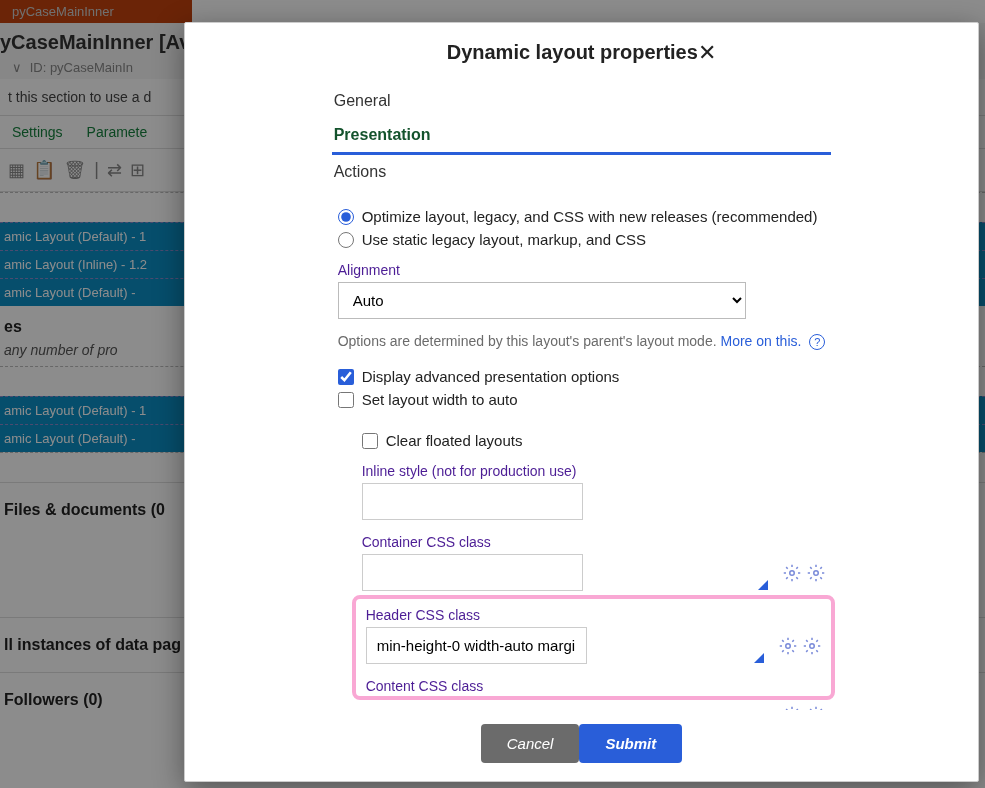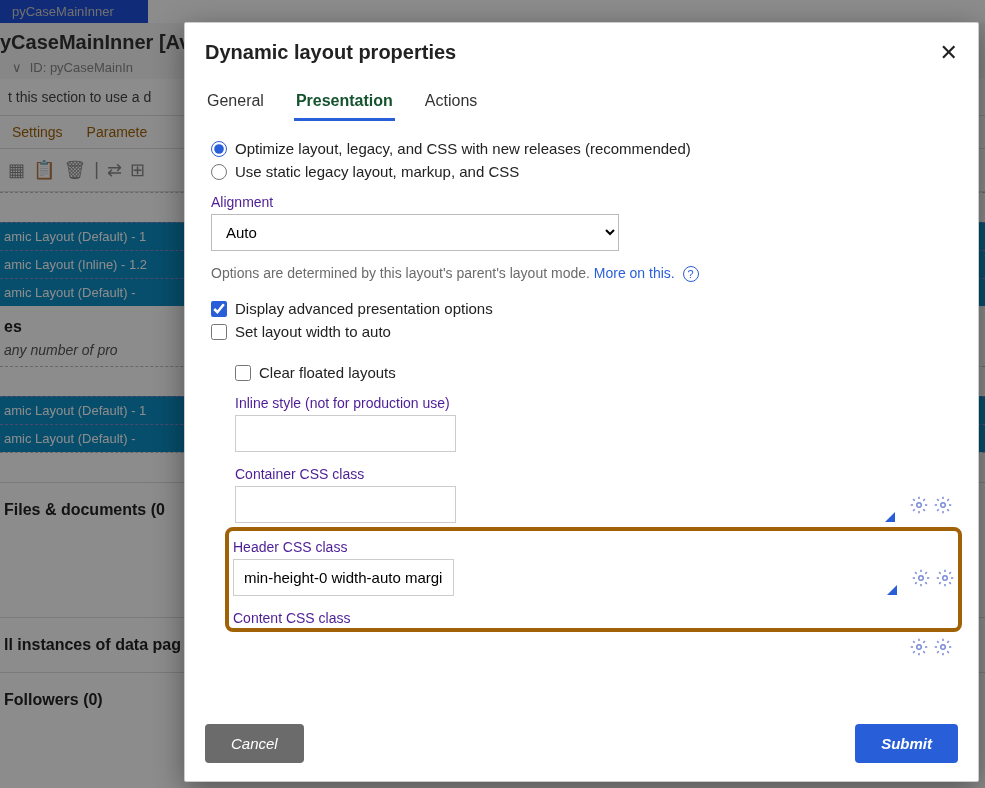--- a/index.html
+++ b/index.html
@@ -16,25 +16,25 @@
     
     
     .bg-layer {
       position: absolute;
       top: 0; left: 0; right: 0; bottom: 0;
       background: #fff;
       filter: brightness(0.55);
       pointer-events: none;
     }
     .bg-tab {
-      background: #1d4ed8;
+      background: #c2410c;
       color: #ccc;
       padding: 4px 12px;
       font-size: 13px;
-      width: 148px;
+      width: 192px;
     }
     .bg-title {
       background: #f5f5f5;
       color: #333;
       font-size: 20px;
       font-weight: 600;
       padding: 8px 0 2px 0;
     }
     .bg-id {
       color: #888;
@@ -48,21 +48,21 @@
       padding: 10px 8px;
       color: #444;
     }
     .bg-tabs {
       display: flex;
       gap: 24px;
       padding: 8px 12px;
       background: #fff;
       border-bottom: 1px solid #ddd;
     }
-    .bg-tabs span { color: #a16207; }
+    .bg-tabs span { color: #15803d; }
     .bg-icons {
       display: flex;
       gap: 8px;
       padding: 10px 8px;
       background: #fff;
       border-bottom: 1px solid #ddd;
       color: #888;
       font-size: 18px;
     }
     .bg-layout-row {
@@ -98,20 +98,21 @@
       top: 22px;
       left: 184px;
       right: 6px;
       bottom: 6px;
       background: #fff;
       border: 1px solid #ccc;
       box-shadow: 0 8px 30px rgba(0,0,0,0.4);
       display: flex;
       flex-direction: column;
       border-radius: 2px;
+      align-items: center;
     }
     .modal-header {
       display: flex;
       justify-content: space-between;
       align-items: center;
       padding: 18px 20px 8px 20px;
     }
     .modal-title {
       font-size: 20px;
       font-weight: 600;
@@ -127,23 +128,23 @@
       flex: 1;
       overflow-y: scroll;
       padding: 0 20px;
     }
     .modal-scroll::-webkit-scrollbar { width: 14px; }
     .modal-scroll::-webkit-scrollbar-track { background: #f0f0f0; }
     .modal-scroll::-webkit-scrollbar-thumb { background: #bbb; border-radius: 2px; }
     
     .tabs {
       display: flex;
-      gap: 28px;
       border-bottom: 1px solid transparent;
       padding: 12px 0 0;
+      flex-direction: column;
     }
     .tab {
       padding: 8px 2px;
       color: #333;
       font-size: 16px;
       cursor: pointer;
     }
     .tab.active {
       color: #14532d;
       border-bottom: 3px solid #295ed9;
@@ -219,23 +220,23 @@
       bottom: 1px; right: 1px;
     }
     .gear-icon {
       width: 18px; height: 18px;
       color: #7a8bd9;
       cursor: pointer;
     }
     .gear-pair { display: flex; gap: 6px; width: 48px; justify-content: flex-end; }
     
     .highlight-box {
-      border: 4px solid #a16207;
+      border: 4px solid #f9a8d4;
       border-radius: 8px;
-      padding: 6px 4px 2px;
+      padding: 6px 10px 2px;
       margin: 4px -10px 0;
     }
     
     .modal-footer {
       display: flex;
       justify-content: space-between;
       align-items: center;
       padding: 14px 20px 18px;
     }
     .btn {

